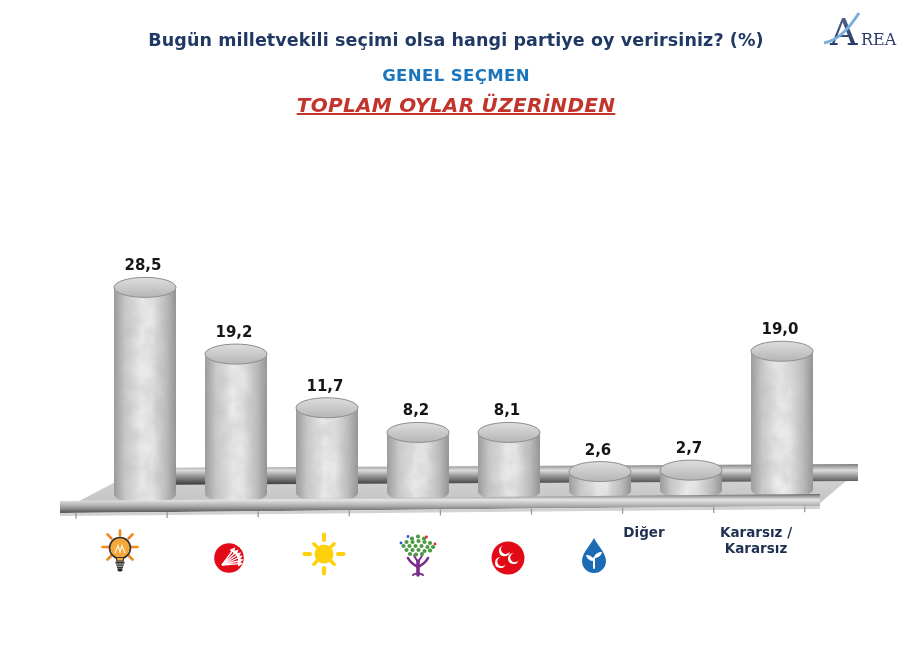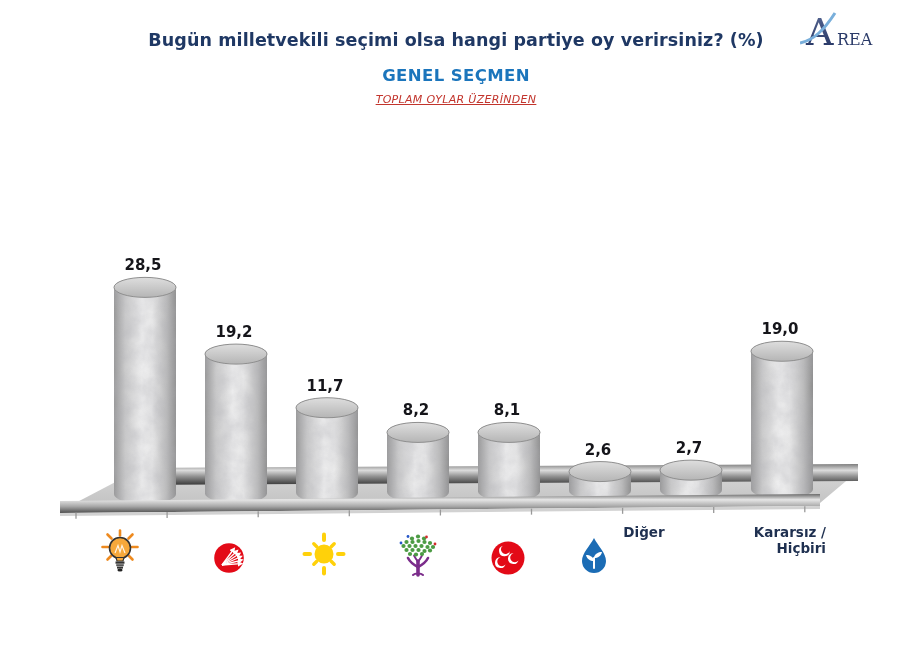--- a/index.html
+++ b/index.html
@@ -1,30 +1,30 @@
 <!DOCTYPE html>
 <html><head>
 <meta charset="utf-8">
 <style>
   html,body{margin:0;padding:0;background:#fff;}
   .stage{position:relative;width:912px;height:656px;background:#ffffff;overflow:hidden;
          font-family:"DejaVu Sans",sans-serif;border-radius:16px;}
   .hdr{position:absolute;top:30px;left:0;width:100%;text-align:center;z-index:3;}
   .t1{font-size:17.5px;font-weight:bold;color:#1F3864;letter-spacing:.1px;}
   .t2{margin-top:16px;font-size:16.5px;font-weight:bold;color:#1B75BC;letter-spacing:.4px;}
-  .t3{margin-top:8px;font-size:11px;font-weight:normal;font-style:italic;
+  .t3{margin-top:8px;font-size:20px;font-weight:bold;font-style:italic;
       text-decoration:underline;color:#C2342C;letter-spacing:.3px;}
-  .logo{position:absolute;top:8px;right:28px;z-index:4;}
+  .logo{position:absolute;top:8px;right:4px;z-index:4;}
   #chart-svg{position:absolute;left:0;top:0;z-index:1;}
   .val{font-family:"DejaVu Sans",sans-serif;font-weight:bold;font-size:15px;fill:#15151a;}
   .icon{position:absolute;z-index:2;}
   .cat-label{position:absolute;top:524px;font-size:13.5px;font-weight:bold;color:#1F3050;
              text-align:center;line-height:1.2;z-index:2;}
   #cat-diger{left:604px;width:80px;}
-  #cat-kararsiz{left:716px;width:110px;text-align:right;}
+  #cat-kararsiz{left:701px;width:110px;}
 </style>
 </head>
 <body>
 
 <div class="stage">
 
   <div class="hdr">
     <div class="t1">Bugün milletvekili seçimi olsa hangi partiye oy verirsiniz? (%)</div>
     <div class="t2">GENEL SEÇMEN</div>
     <div class="t3">TOPLAM OYLAR ÜZERİNDEN</div>
@@ -313,16 +313,16 @@
       <path d="M15,24 C11,24 8,22 7,18 C11,18 14,20 15,23 Z" fill="#ffffff"></path>
       <path d="M15,21 C19,21 22,19 23,15 C19,15 16,17 15,20 Z" fill="#ffffff"></path>
     </svg>
   </div>
 
   <div class="cat-label" id="cat-diger">
     <span>Diğer</span>
   </div>
   <div class="cat-label" id="cat-kararsiz">
     <span style="display:block">Kararsız /</span>
-    <span style="display:block">Hiçbiri</span>
+    <span style="display:block">Kararsız</span>
   </div>
 
 </div>
 
 </body></html>

